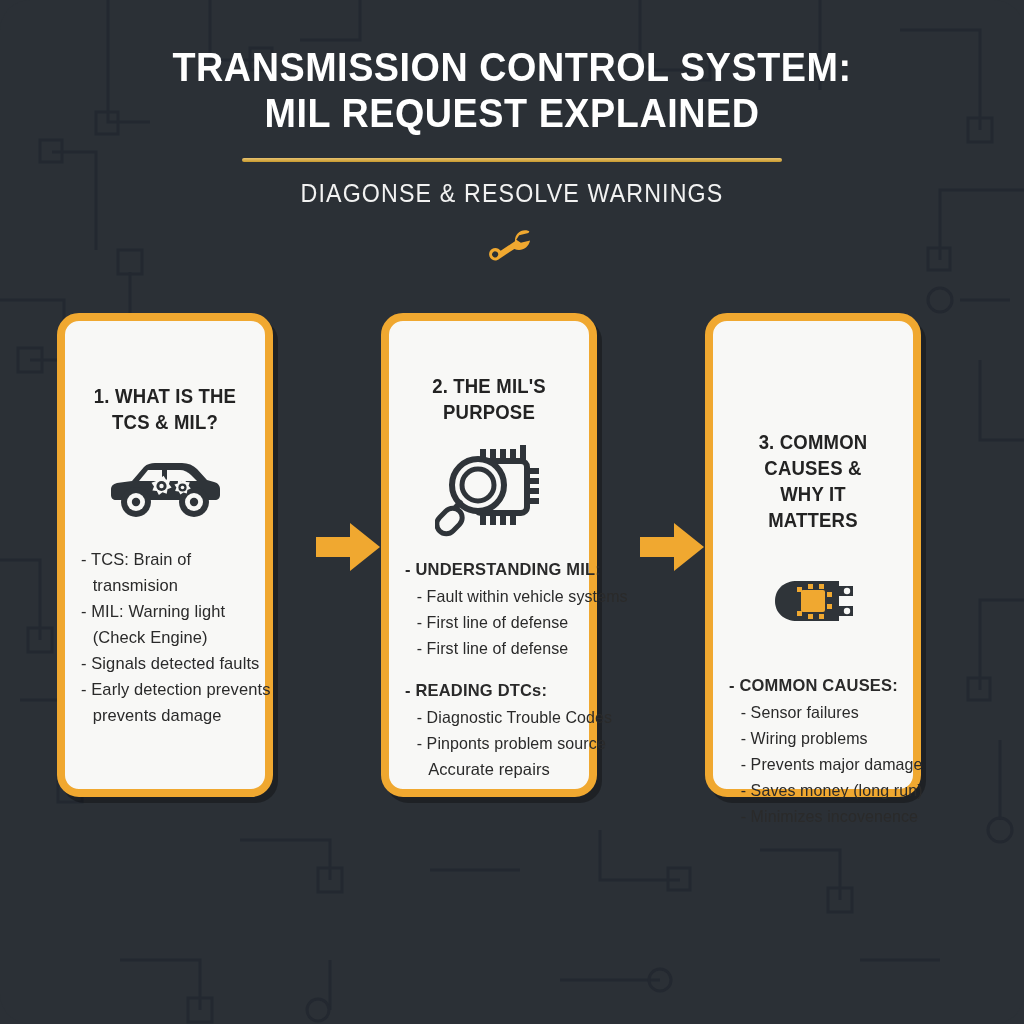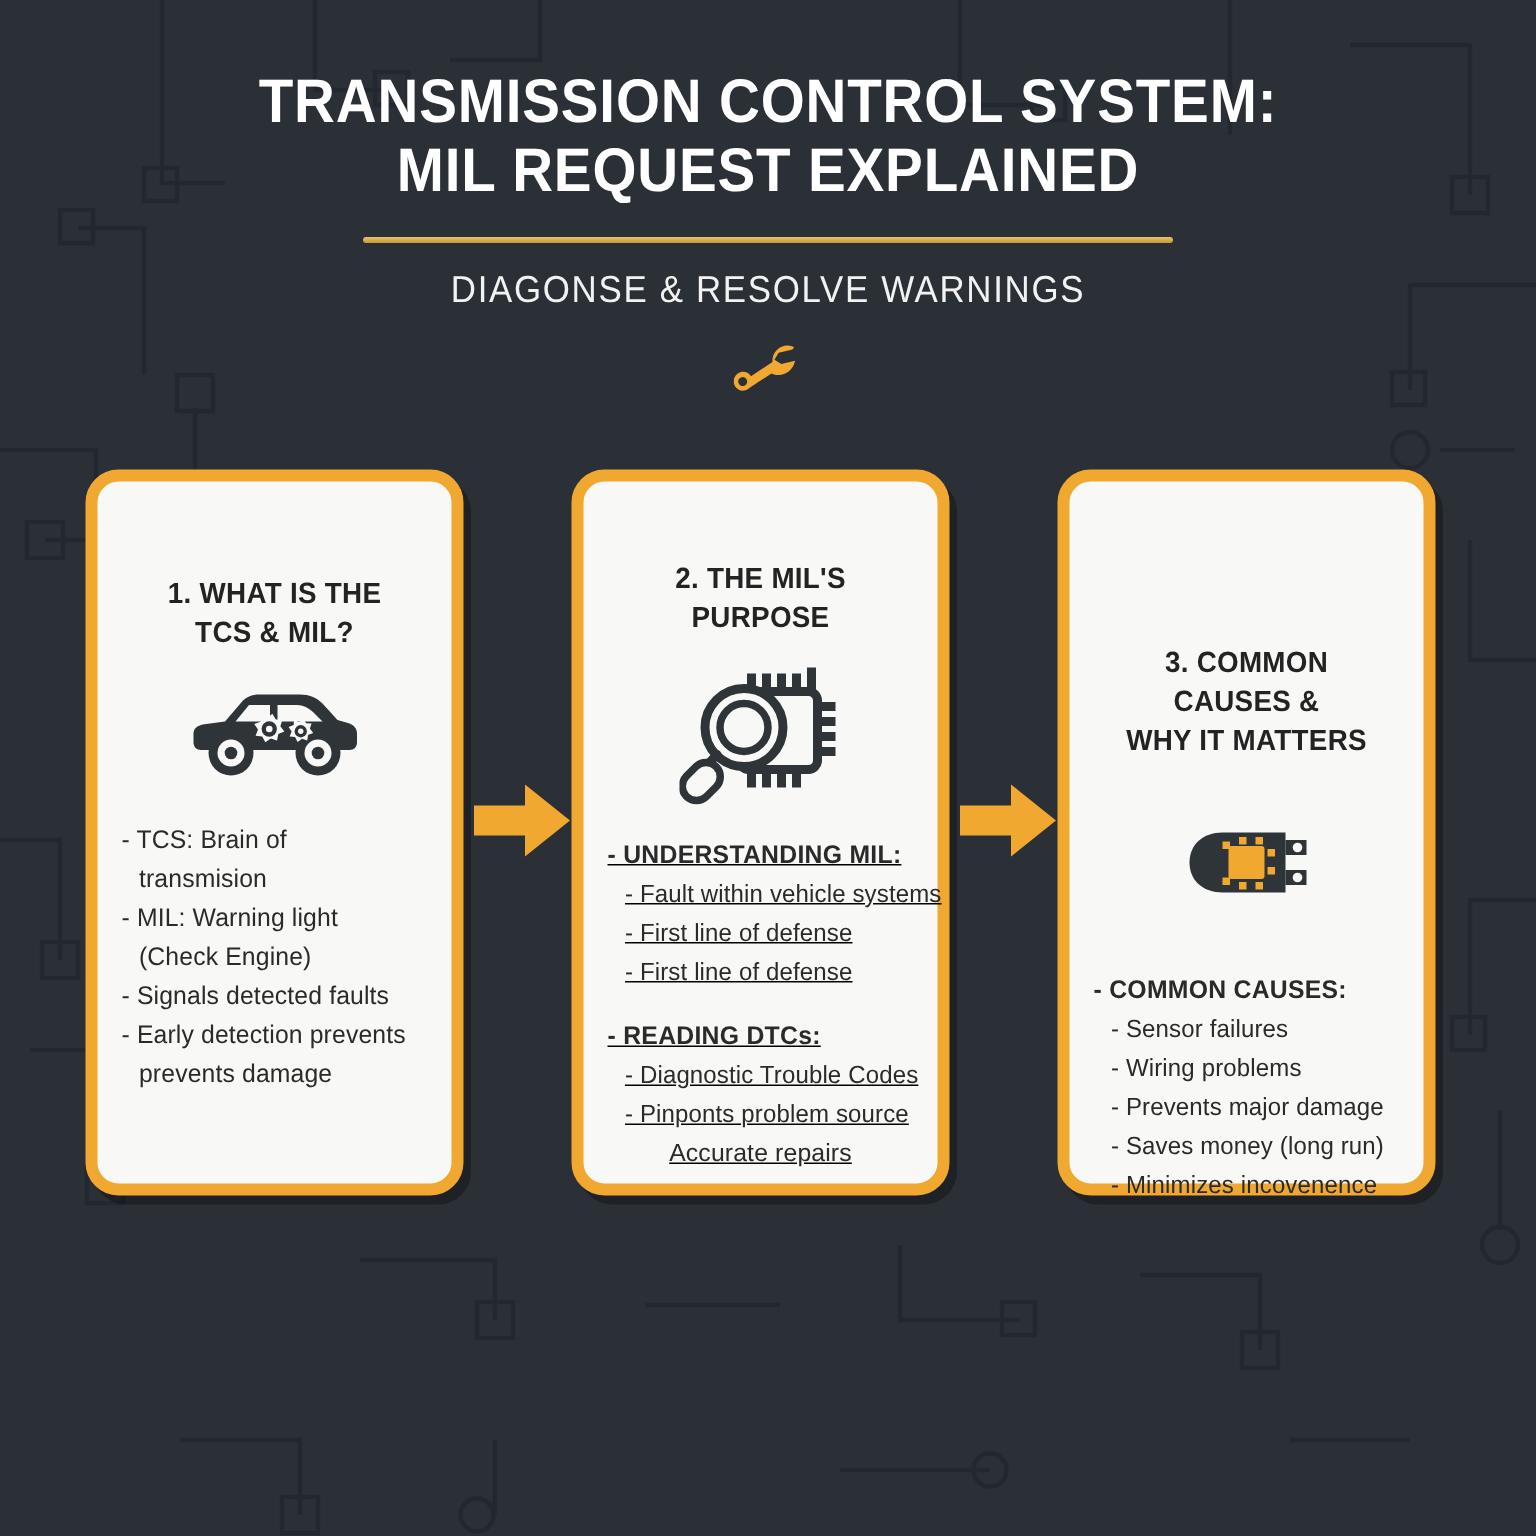--- a/index.html
+++ b/index.html
@@ -60,21 +60,21 @@
     height:50px;
     display:flex; align-items:center; justify-content:center;
   }
 
   
   .cards { position:absolute; top:313px; left:0; width:1024px; height:484px; }
 
   .card {
     position:absolute;
     top:0;
-    width:252px;
+    width:216px;
     height:484px;
     background:#f8f8f6;
     border:8px solid #f0a830;
     border-radius:22px;
     box-shadow:5px 6px 0 rgba(0,0,0,0.30);
     padding:18px 14px;
     display:flex;
     flex-direction:column;
   }
   .card.c1 { left:57px; }
@@ -96,21 +96,21 @@
   .c3 .card-head { margin-top:90px; }
 
   .card-icon {
     display:flex; align-items:center; justify-content:center;
   }
   .c1 .card-icon { margin-top:18px; height:76px; }
   .c2 .card-icon { margin-top:14px; height:104px; }
   .c3 .card-icon { margin-top:16px; height:72px; }
 
   .card-body { margin-top:18px; padding:0 2px; }
-  .c2 .card-body { margin-top:14px;text-decoration:underline; }
+  .c2 .card-body { margin-top:14px; }
   .c3 .card-body { margin-top:20px; }
 
   .bullet {
     color:#2a2a2a;
     font-size:17px;
     line-height:26px;
     letter-spacing:0.1px;
     transform:scaleX(0.97);
     transform-origin:left center;
     white-space:nowrap;

